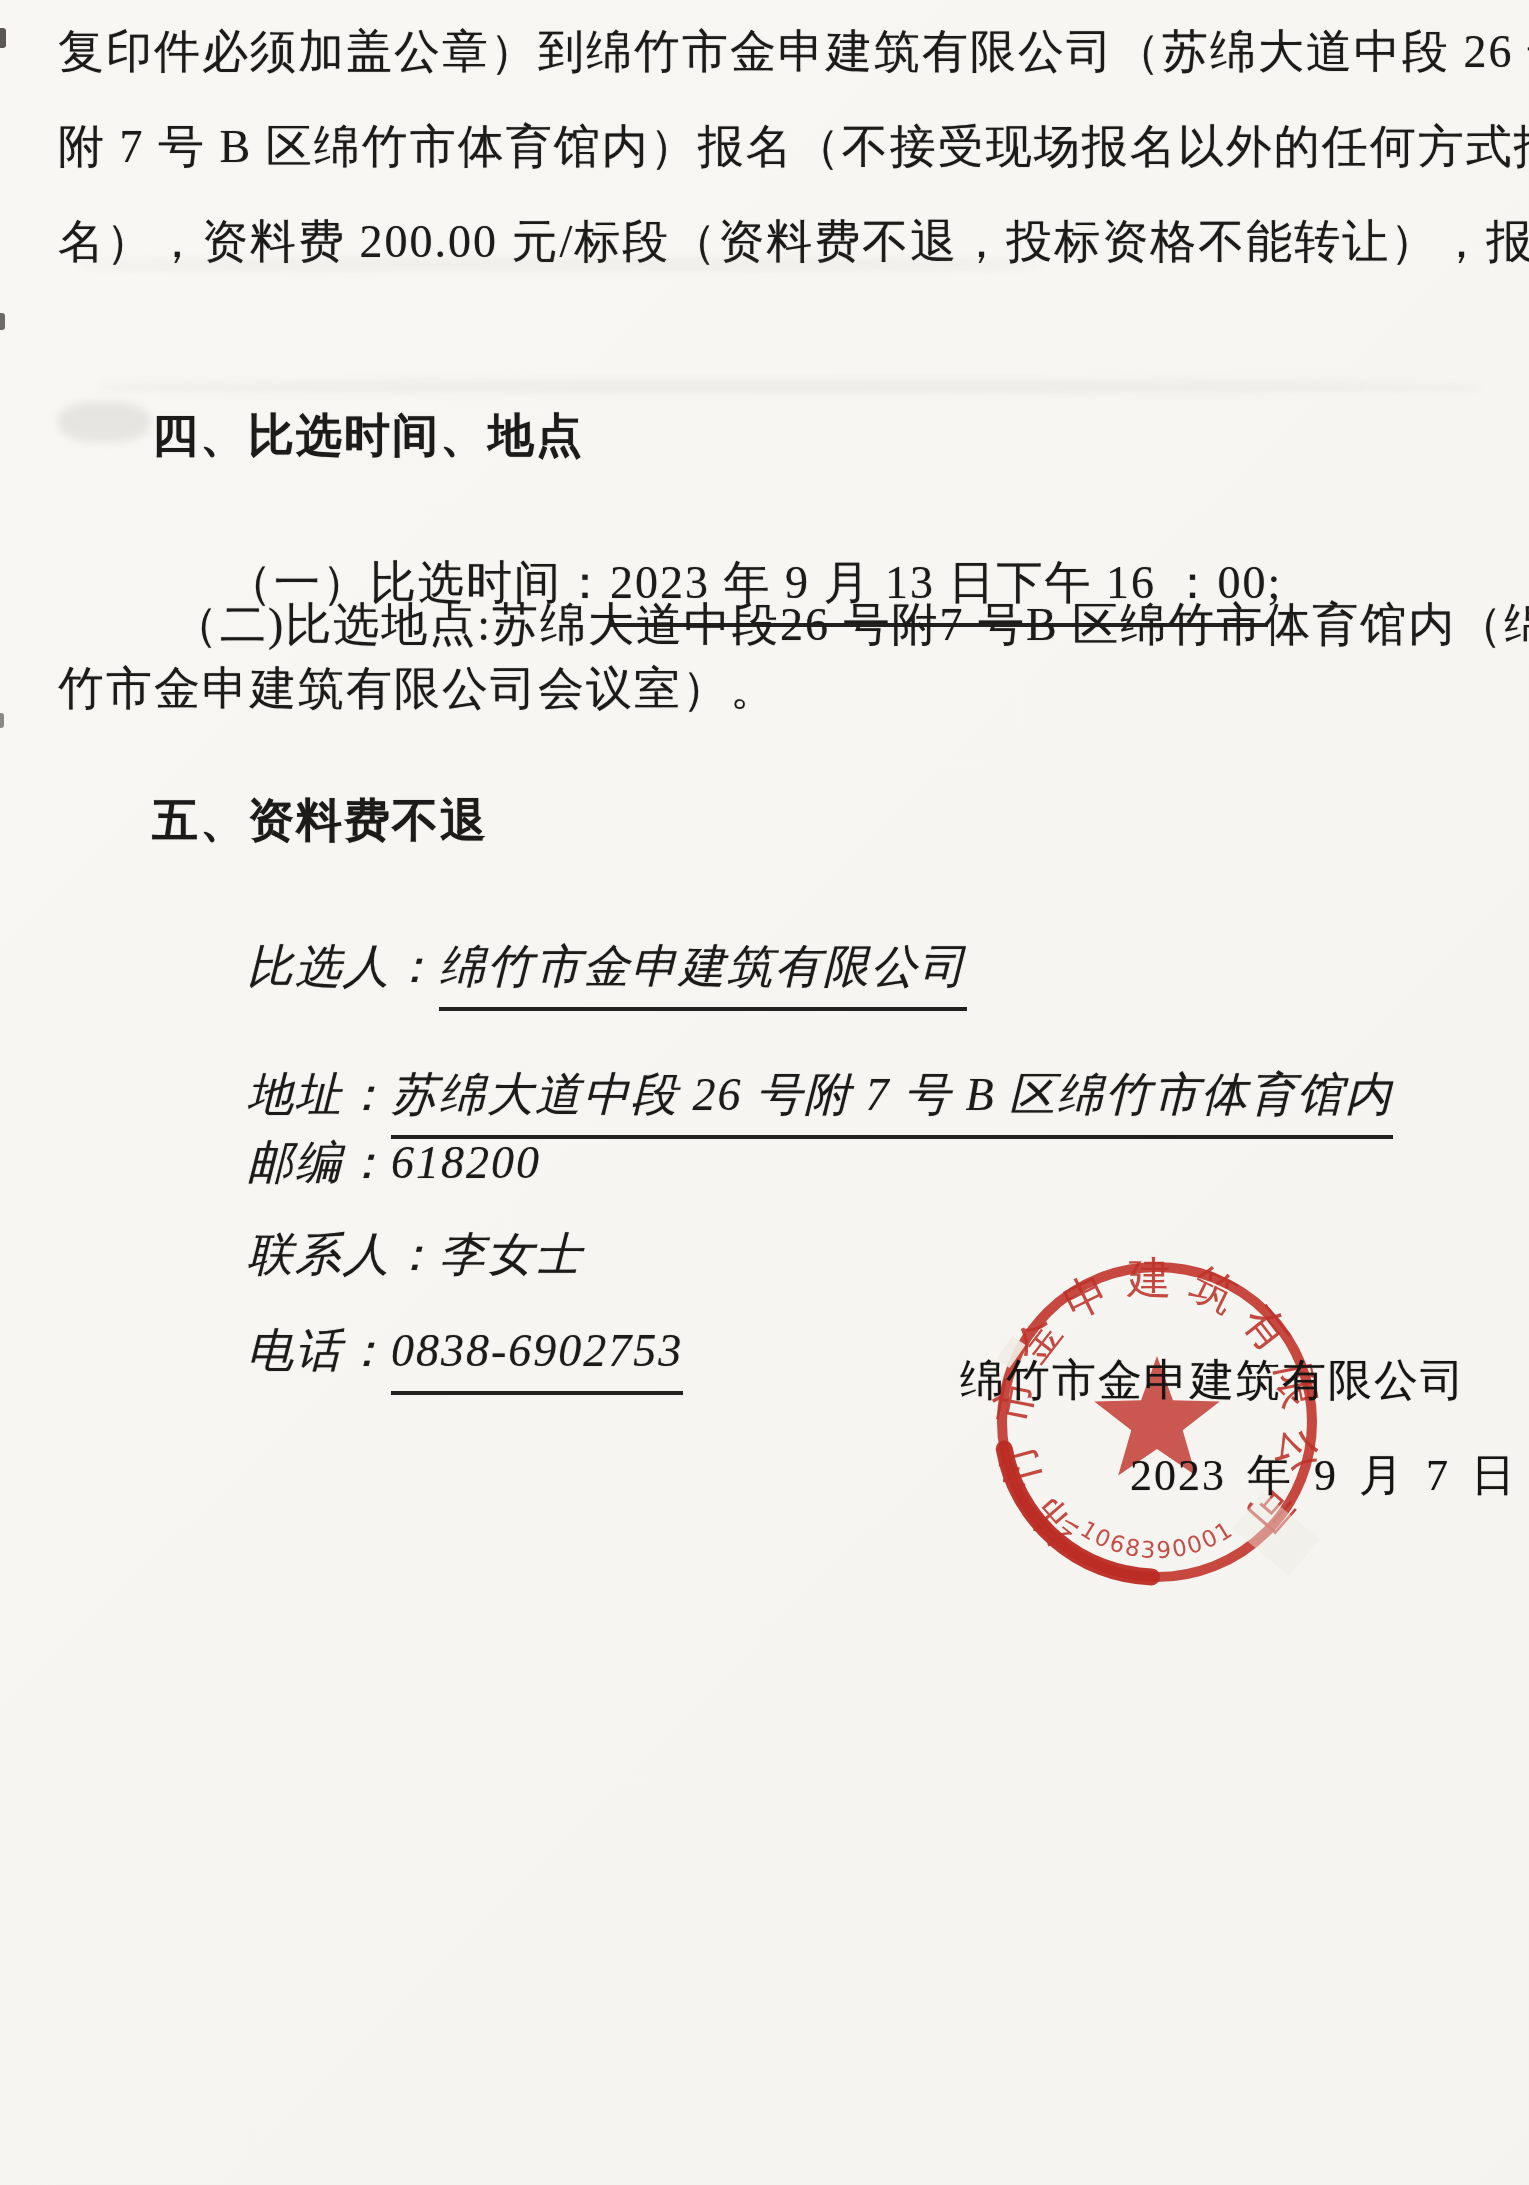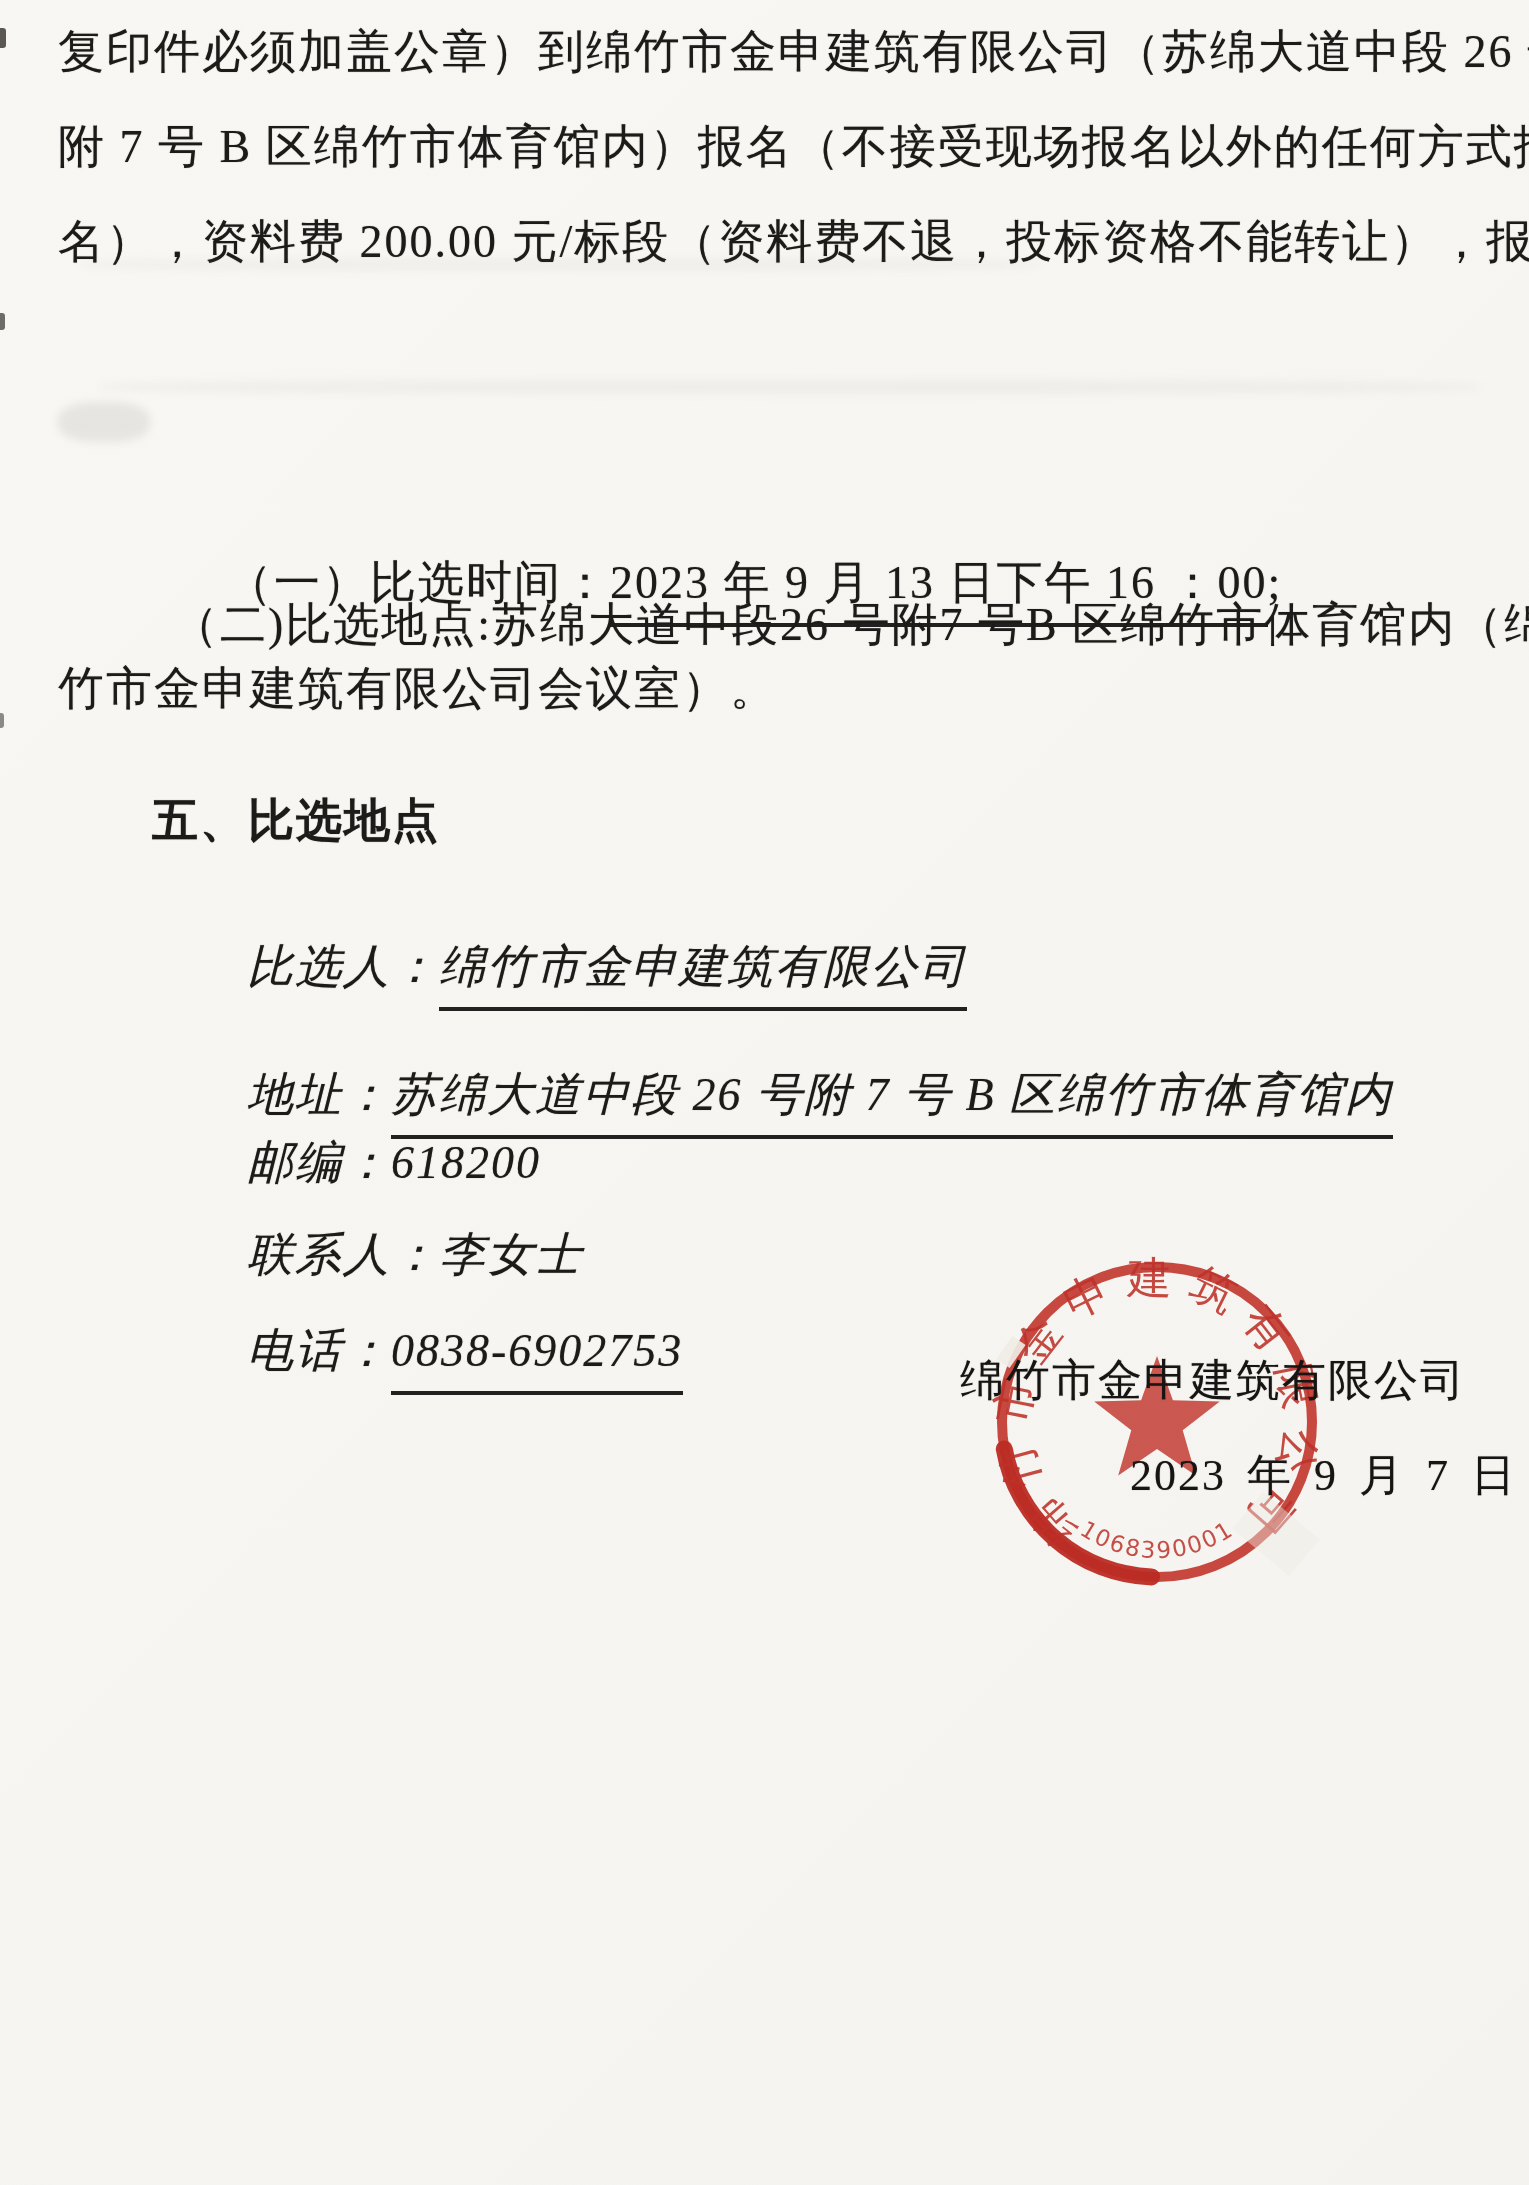--- a/index.html
+++ b/index.html
@@ -65,29 +65,30 @@
 </style>
 </head>
 <body>
 
 <div class="page">
 
   <div class="line" style="top:24px">复印件必须加盖公章）到绵竹市金申建筑有限公司（苏绵大道中段 26 号</div>
   <div class="line" style="top:119px">附 7 号 B 区绵竹市体育馆内）报名（不接受现场报名以外的任何方式报</div>
   <div class="line" style="top:214px">名），资料费 200.00 元/标段（资料费不退，投标资格不能转让），报</div>
 
+  <div class="line heading" style="top:408px">四、比选时间、地点</div>
 
   <div class="line item" style="top:500px">
     <span>（一）比选时间：</span><span class="ul">2023 年 9 月 13 日下午 16 ：00</span><span>;</span>
   </div>
 
   <div class="line item" style="top:597px">（二)比选地点:苏绵大道中段26 号附7 号B 区绵竹市体育馆内（绵</div>
   <div class="line" style="top:661px">竹市金申建筑有限公司会议室）。</div>
 
-  <div class="line heading" style="top:793px">五、比选地点</div>
+  <div class="line heading" style="top:793px">五、资料费不退</div>
 
   <div class="line contact" style="top:884px">
     <span>比选人：</span><span class="ul">绵竹市金申建筑有限公司</span>
   </div>
   <div class="line contact" style="top:1012px">
     <span>地址：</span><span class="ul">苏绵大道中段 26 号附 7 号 B 区绵竹市体育馆内</span>
   </div>
   <div class="line contact" style="top:1080px">
     <span>邮编：</span><span>618200</span>
   </div>

